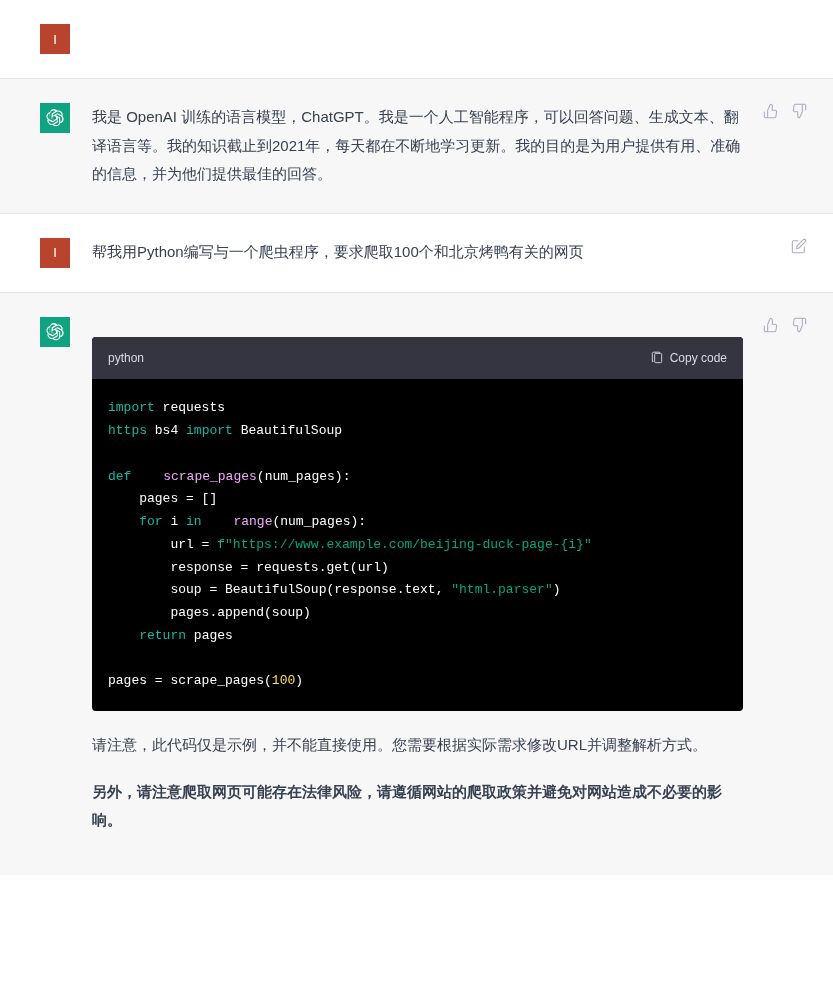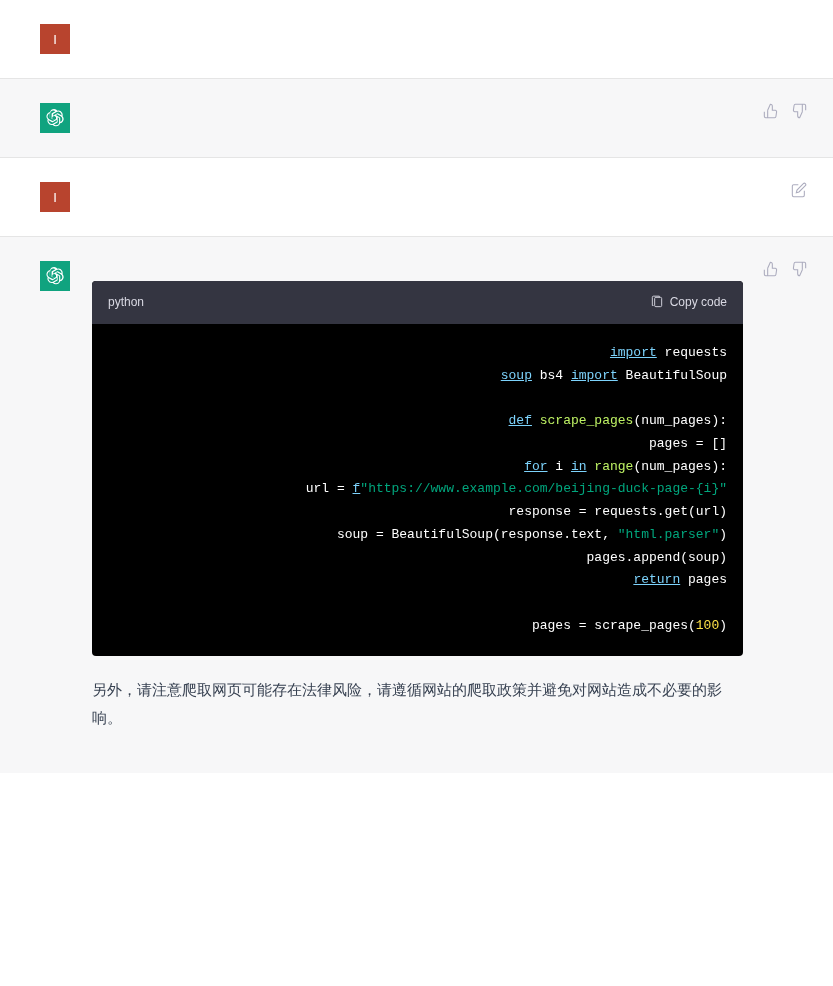--- a/index.html
+++ b/index.html
@@ -8,61 +8,63 @@
 .msg-row.user { background: #fff; }
 .msg-row.assistant { background: #f7f7f8; }
 .avatar { width: 30px; height: 30px; flex-shrink: 0; display: flex; align-items: center; justify-content: center; font-size: 13px; font-weight: 500; color: #fff; }
 .avatar.user-av { background: #b8442e; }
 .avatar.ai-av { background: #10a37f; }
 .avatar.ai-av svg { width: 18px; height: 18px; }
 .content { flex: 1; color: #374151; font-size: 15px; line-height: 1.9; padding-right: 50px; }
 .actions { position: absolute; right: 24px; top: 22px; display: flex; gap: 8px; color: #acacbe; }
 .actions .icon-btn { width: 20px; height: 20px; cursor: pointer; display: flex; align-items: center; justify-content: center; }
 .actions svg { width: 16px; height: 16px; stroke: currentColor; fill: none; stroke-width: 1.6; }
-.code-block { margin: 20px 0; border-radius: 4px; overflow: hidden; background: #000; text-align: right; }
+.code-block { margin: 20px 0; border-radius: 4px; overflow: hidden; background: #000; }
 .code-header { background: #343541; color: #d9d9e3; padding: 10px 16px; display: flex; justify-content: space-between; align-items: center; font-size: 12px; }
 .copy-btn { display: flex; align-items: center; gap: 6px; cursor: pointer; }
 .copy-btn svg { width: 14px; height: 14px; stroke: currentColor; fill: none; stroke-width: 1.6; }
 .code-body { padding: 18px 16px; font-family: "Courier New", Consolas, monospace; font-size: 13px; line-height: 1.75; color: #fff; white-space: pre; overflow-x: auto; }
-.tk-kw { color: #7dd3fc; text-decoration: underline; }
-.tk-fn { color: #bef264; }
+.tk-kw { color: #14b8a6; }
+.tk-fn { color: #f0abfc; margin-left: 24px; }
 .tk-str { color: #00a67d; }
 .tk-num { color: #fde047; }
 .para { margin-bottom: 18px; }
-.para:last-child { margin-bottom: 16px; }
+.para:last-child { margin-bottom: 16px; font-weight: bold; }
 </style>
 </head>
 <body>
 
 <div class="msg-row user">
   <div class="avatar user-av">I</div>
 </div>
 
 <div class="msg-row assistant">
   <div class="avatar ai-av">
     <svg viewBox="0 0 41 41">
         <path fill="#fff" d="M37.5 16.7a9.8 9.8 0 0 0-.8-8 9.9 9.9 0 0 0-10.7-4.8A9.9 9.9 0 0 0 18.6 0a9.9 9.9 0 0 0-9.5 6.9 9.8 9.8 0 0 0-6.5 4.7 9.9 9.9 0 0 0 1.2 11.7 9.8 9.8 0 0 0 .8 8.1 9.9 9.9 0 0 0 10.7 4.8 9.8 9.8 0 0 0 7.4 3.3 9.9 9.9 0 0 0 9.5-6.9 9.8 9.8 0 0 0 6.5-4.8 9.9 9.9 0 0 0-1.2-11.6ZM22.7 37A7.3 7.3 0 0 1 18 35.3l.2-.1 7.8-4.5a1.3 1.3 0 0 0 .6-1.1v-11l3.3 1.9v9.1A7.4 7.4 0 0 1 22.7 37ZM6.8 30.2a7.3 7.3 0 0 1-.9-5l.2.2 7.8 4.5a1.3 1.3 0 0 0 1.3 0l9.5-5.5v3.8l-7.9 4.6a7.4 7.4 0 0 1-10-2.7ZM4.8 13a7.4 7.4 0 0 1 3.8-3.2v9.3a1.3 1.3 0 0 0 .6 1.1l9.5 5.5-3.3 1.9-7.9-4.5A7.4 7.4 0 0 1 4.8 13Zm27 6.3-9.5-5.5 3.3-1.9 7.9 4.5a7.4 7.4 0 0 1-1.1 13.3v-9.3a1.3 1.3 0 0 0-.6-1.1Zm3.3-5-.2-.1-7.8-4.5a1.3 1.3 0 0 0-1.3 0l-9.5 5.5v-3.8l7.9-4.6a7.4 7.4 0 0 1 11 7.6ZM12.6 21.9l-3.3-1.9v-9.1a7.4 7.4 0 0 1 12.1-5.7l-.2.1-7.8 4.5a1.3 1.3 0 0 0-.6 1.1l-.1 11Zm1.8-3.9 4.2-2.4 4.2 2.4v4.9l-4.2 2.4-4.2-2.4Z"></path>
       </svg>
   </div>
+  <div class="content">我是 OpenAI 训练的语言模型，ChatGPT。我是一个人工智能程序，可以回答问题、生成文本、翻译语言等。我的知识截止到2021年，每天都在不断地学习更新。我的目的是为用户提供有用、准确的信息，并为他们提供最佳的回答。</div>
   <div class="actions">
     <div class="icon-btn">
         <svg viewBox="0 0 24 24">
           <path d="M7 22V11M2 13v7a2 2 0 002 2h13.4a2 2 0 002-1.7l1-7A2 2 0 0018.4 11H14V5a3 3 0 00-3-3l-4 9"></path>
         </svg>
       </div>
     <div class="icon-btn">
         <svg viewBox="0 0 24 24">
           <path d="M17 2v11M22 11V4a2 2 0 00-2-2H6.6a2 2 0 00-2 1.7l-1 7A2 2 0 005.6 13H10v6a3 3 0 003 3l4-9"></path>
         </svg>
       </div>
   </div>
 </div>
 
 <div class="msg-row user">
   <div class="avatar user-av">I</div>
+  <div class="content">帮我用Python编写与一个爬虫程序，要求爬取100个和北京烤鸭有关的网页</div>
   <div class="actions">
     <div class="icon-btn">
         <svg viewBox="0 0 24 24">
           <path d="M11 4H4a2 2 0 00-2 2v14a2 2 0 002 2h14a2 2 0 002-2v-7M18.5 2.5a2.1 2.1 0 013 3L12 15l-4 1 1-4 9.5-9.5z"></path>
         </svg>
       </div>
   </div>
 </div>
 
 <div class="msg-row assistant" style="border-bottom:none;">
@@ -78,34 +80,35 @@
         <span>python</span>
         <div class="copy-btn">
           <svg viewBox="0 0 24 24">
               <rect x="8" y="4" width="12" height="16" rx="2"></rect>
               <path d="M16 4V2H6a2 2 0 00-2 2v14h2"></path>
             </svg>
           <span>Copy code</span>
         </div>
       </div>
       <div class="code-body"><span class="tk-kw">import</span><span> requests</span>
-<span class="tk-kw">soup</span><span> bs4 </span><span class="tk-kw">import</span><span> BeautifulSoup</span>
+<span class="tk-kw">https</span><span> bs4 </span><span class="tk-kw">import</span><span> BeautifulSoup</span>
 
 <span class="tk-kw">def</span><span class="tk-fn"> scrape_pages</span><span>(num_pages):</span>
 <span>    pages = []</span>
     <span class="tk-kw">for</span><span> i </span><span class="tk-kw">in</span><span> </span><span class="tk-fn">range</span><span>(num_pages):</span>
 <span>        url = </span><span class="tk-kw">f</span><span class="tk-str">"https://www.example.com/beijing-duck-page-{i}"</span>
 <span>        response = requests.get(url)</span>
 <span>        soup = BeautifulSoup(response.text, </span><span class="tk-str">"html.parser"</span><span>)</span>
 <span>        pages.append(soup)</span>
     <span class="tk-kw">return</span><span> pages</span>
 
 <span>pages = scrape_pages(</span><span class="tk-num">100</span><span>)</span></div>
     </div>
 
+    <div class="para">请注意，此代码仅是示例，并不能直接使用。您需要根据实际需求修改URL并调整解析方式。</div>
     <div class="para">另外，请注意爬取网页可能存在法律风险，请遵循网站的爬取政策并避免对网站造成不必要的影响。</div>
   </div>
   <div class="actions">
     <div class="icon-btn">
         <svg viewBox="0 0 24 24">
           <path d="M7 22V11M2 13v7a2 2 0 002 2h13.4a2 2 0 002-1.7l1-7A2 2 0 0018.4 11H14V5a3 3 0 00-3-3l-4 9"></path>
         </svg>
       </div>
     <div class="icon-btn">
         <svg viewBox="0 0 24 24">

